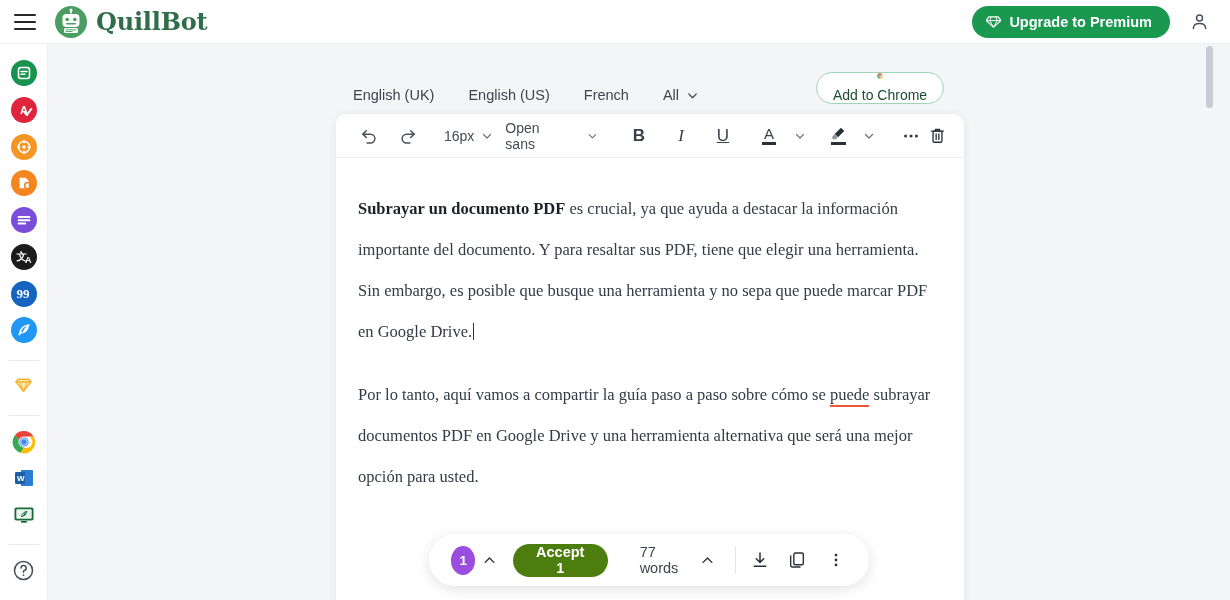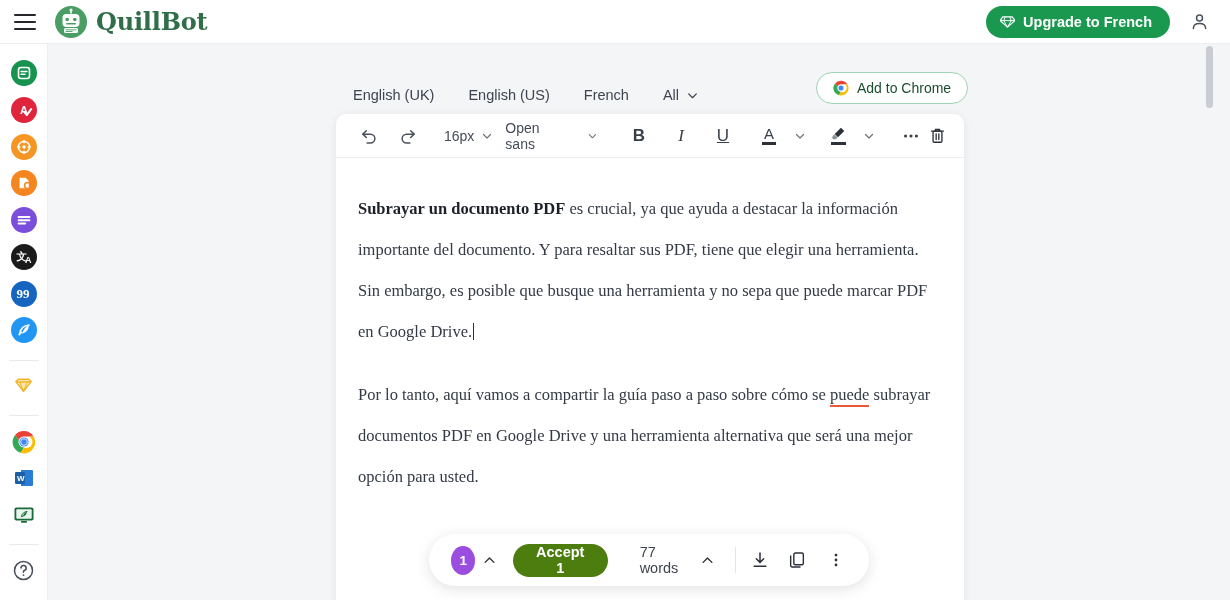--- a/index.html
+++ b/index.html
@@ -101,21 +101,21 @@
     box-shadow: 0 -2px 5px rgba(20,25,40,0.05);
   }
   .tab-all { display: flex; align-items: center; gap: 7px; }
 
   .add-chrome {
     position: absolute; top: 28px; left: 784px;
     height: 32px; padding: 0 16px;
     display: flex; align-items: center; gap: 8px;
     background: #ffffff; border: 1px solid #9ed5b4; border-radius: 18px;
     font-size: 14px; color: #1b4d30; font-weight: 500;
-    cursor: pointer; white-space: nowrap;
+    cursor: pointer; white-space: nowrap; flex-direction: column;
   }
 
   
   .editor-card {
     position: absolute; top: 70px; left: 304px;
     width: 628px; height: 530px;
     background: #ffffff;
     border-radius: 10px 10px 0 0;
     box-shadow: 0 1px 10px rgba(25,30,45,0.07);
     overflow: hidden;
@@ -219,21 +219,21 @@
       </svg>
       <span class="brand-name">QuillBot</span>
     </div>
 
     <div class="topbar-right">
       <button class="upgrade-btn">
         <svg width="15" height="15" viewBox="0 0 16 16">
           <path d="M3 3h10l3 4-8 7-8-7z" fill="none" stroke="#fff" stroke-width="1.3" stroke-linejoin="round"></path>
           <path d="M0.5 7h15M5.5 3L4 7l4 7M10.5 3L12 7l-4 7" stroke="#fff" stroke-width="1" fill="none"></path>
         </svg>
-        <span>Upgrade to French</span>
+        <span>Upgrade to Premium</span>
       </button>
       <div class="account-btn">
         <svg width="21" height="21" viewBox="0 0 24 24" fill="none" stroke="#4b515c" stroke-width="1.7">
           <circle cx="12" cy="8" r="3.4"></circle>
           <path d="M5 20c0-3.6 3.1-5.6 7-5.6s7 2 7 5.6" stroke-linecap="round"></path>
         </svg>
       </div>
     </div>
   </div>
 

